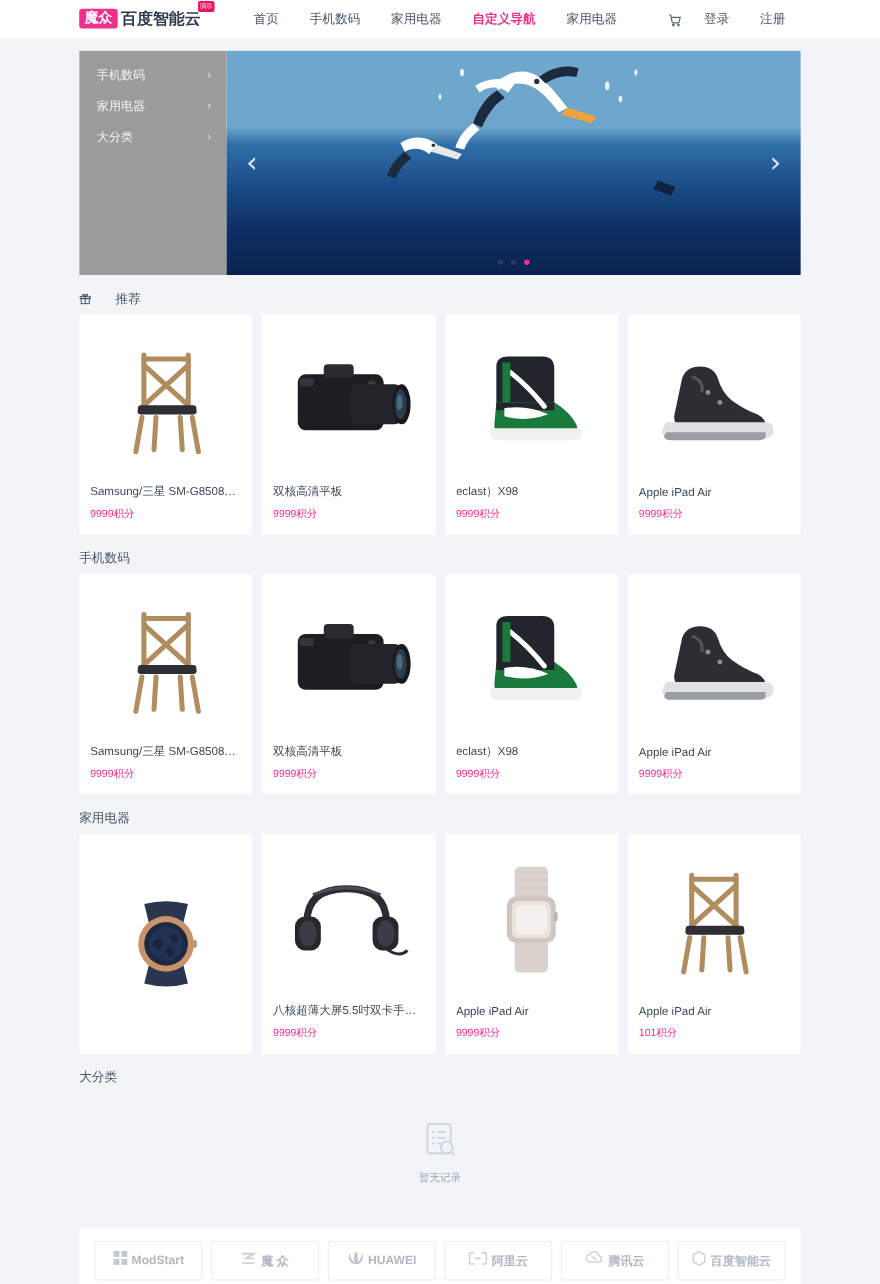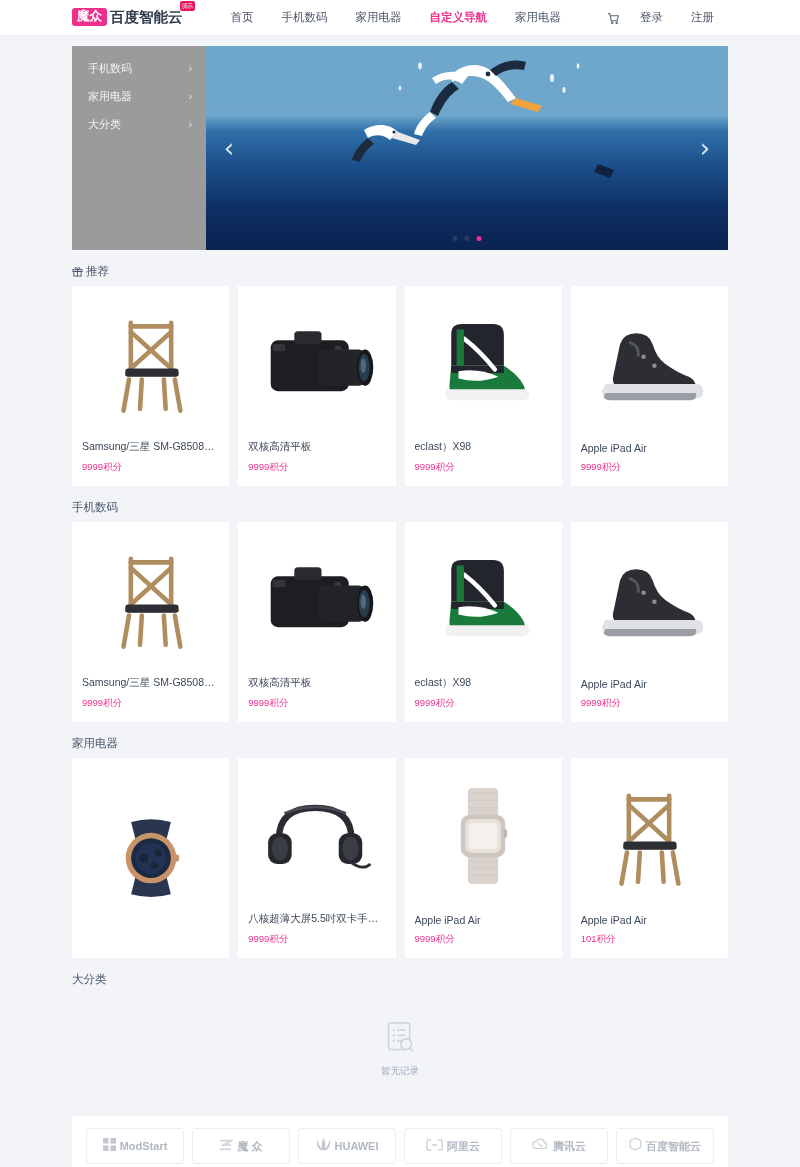--- a/index.html
+++ b/index.html
@@ -132,21 +132,21 @@
   .dot.active { background: #ef2f8c; }
 
   
   .section { margin-top: 14px; }
   .section-title {
     font-size: 11.5px;
     color: #49566b;
     margin-bottom: 7px;
     display: flex;
     align-items: center;
-    gap: 3px;
+    gap: 22px;
   }
   .gift-icon { display: inline-flex; color: #49566b; }
 
   .grid {
     display: grid;
     grid-template-columns: repeat(4, 1fr);
     gap: 9px;
   }
   .card {
     background: #ffffff;

